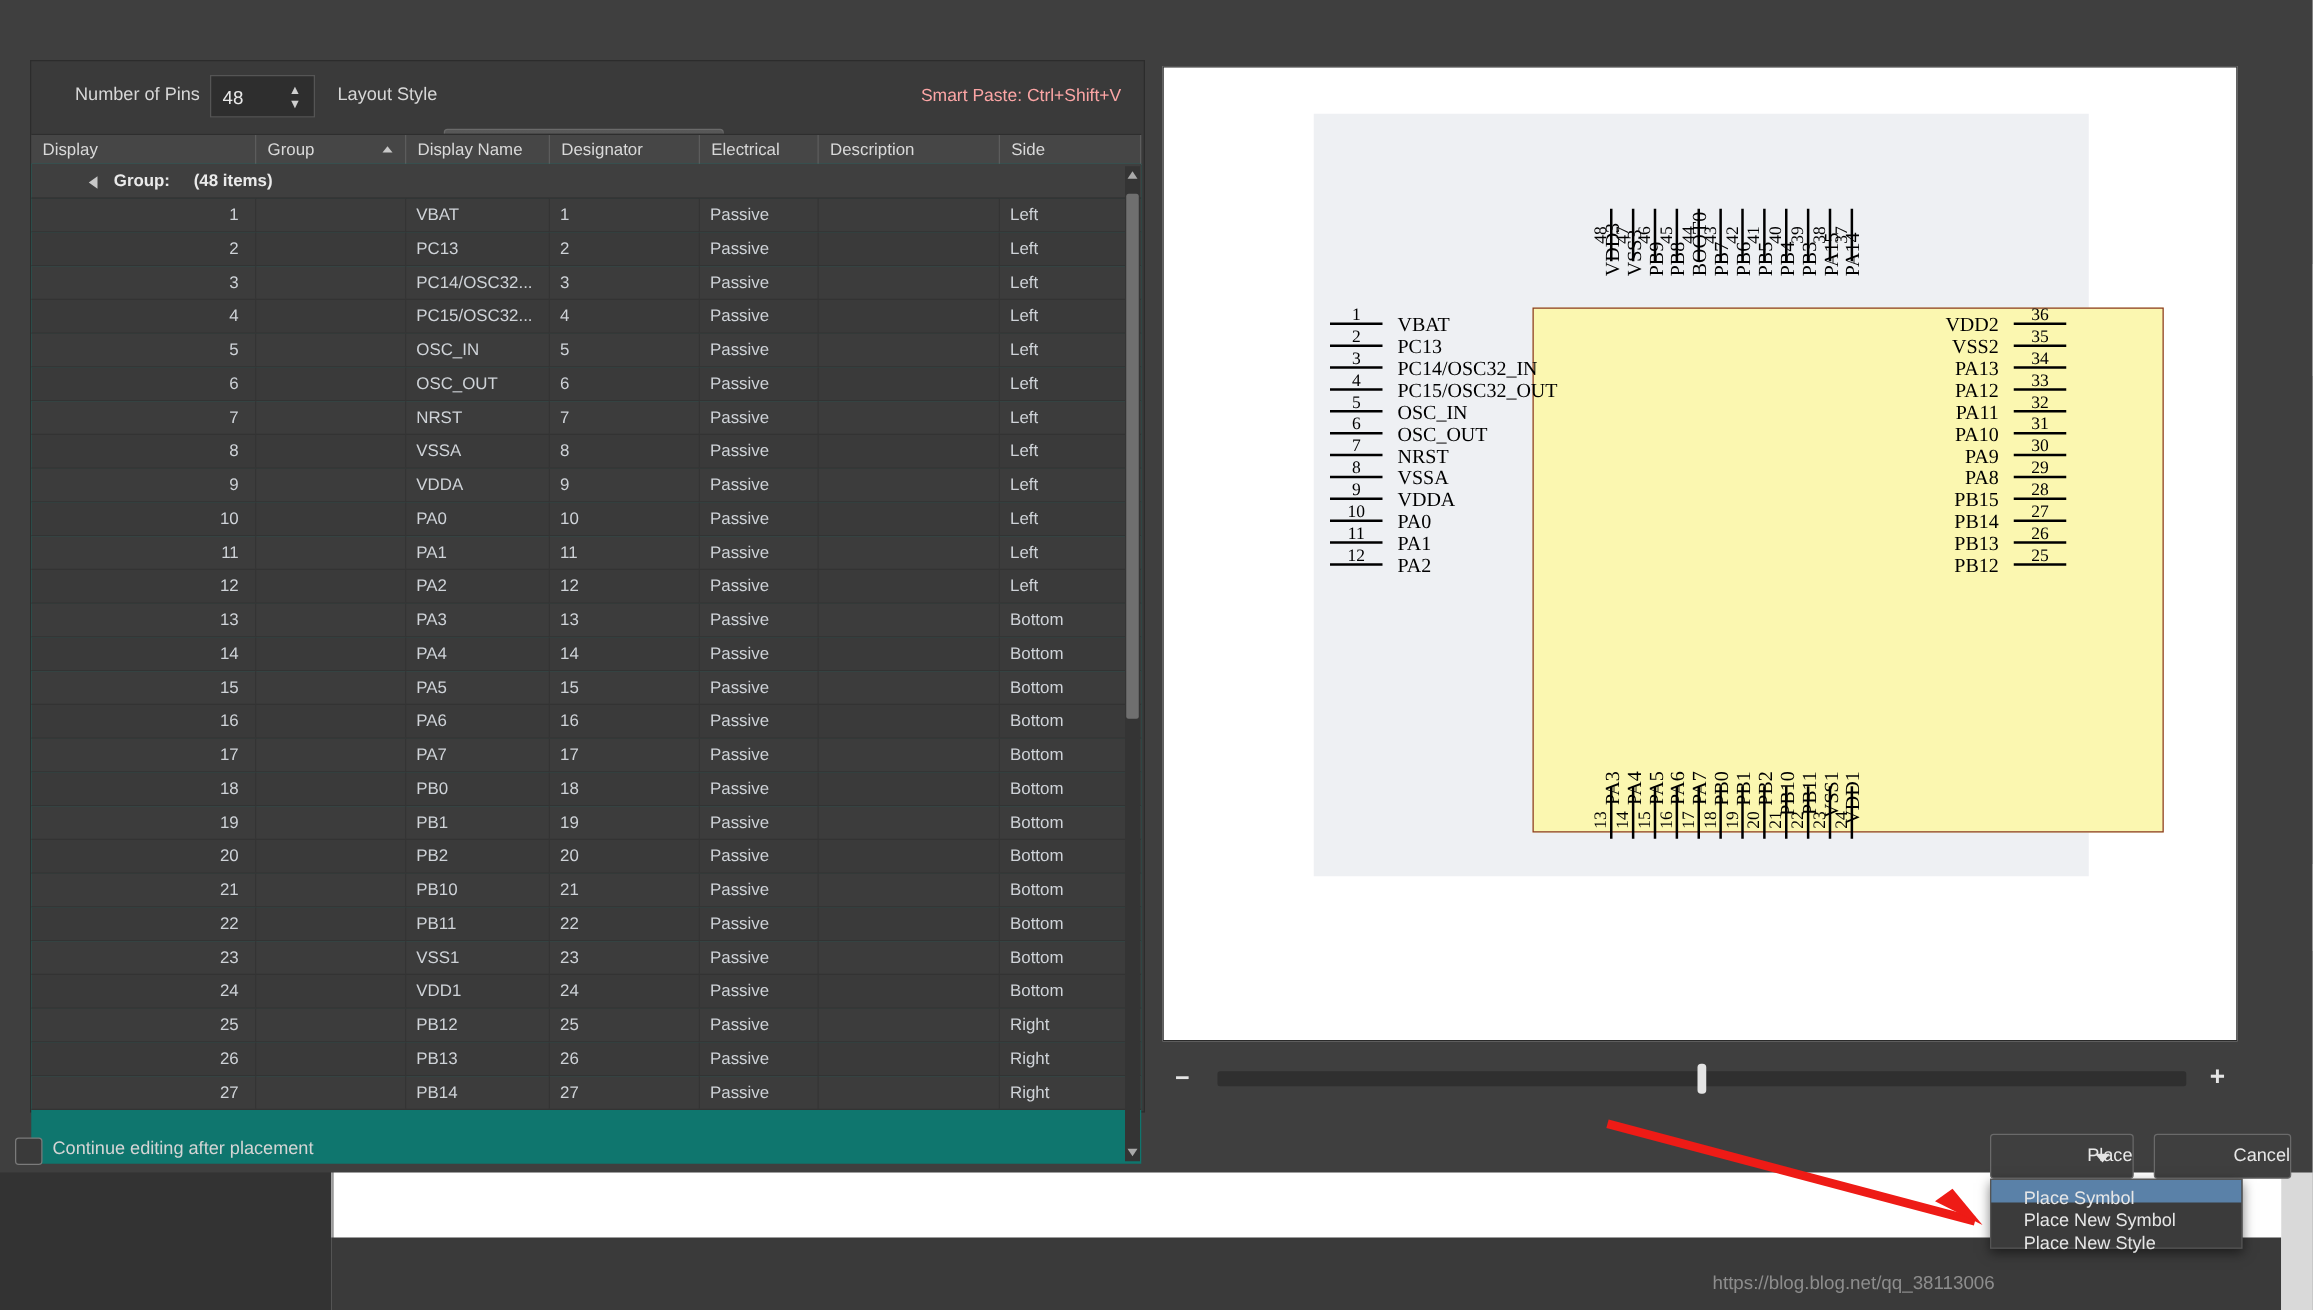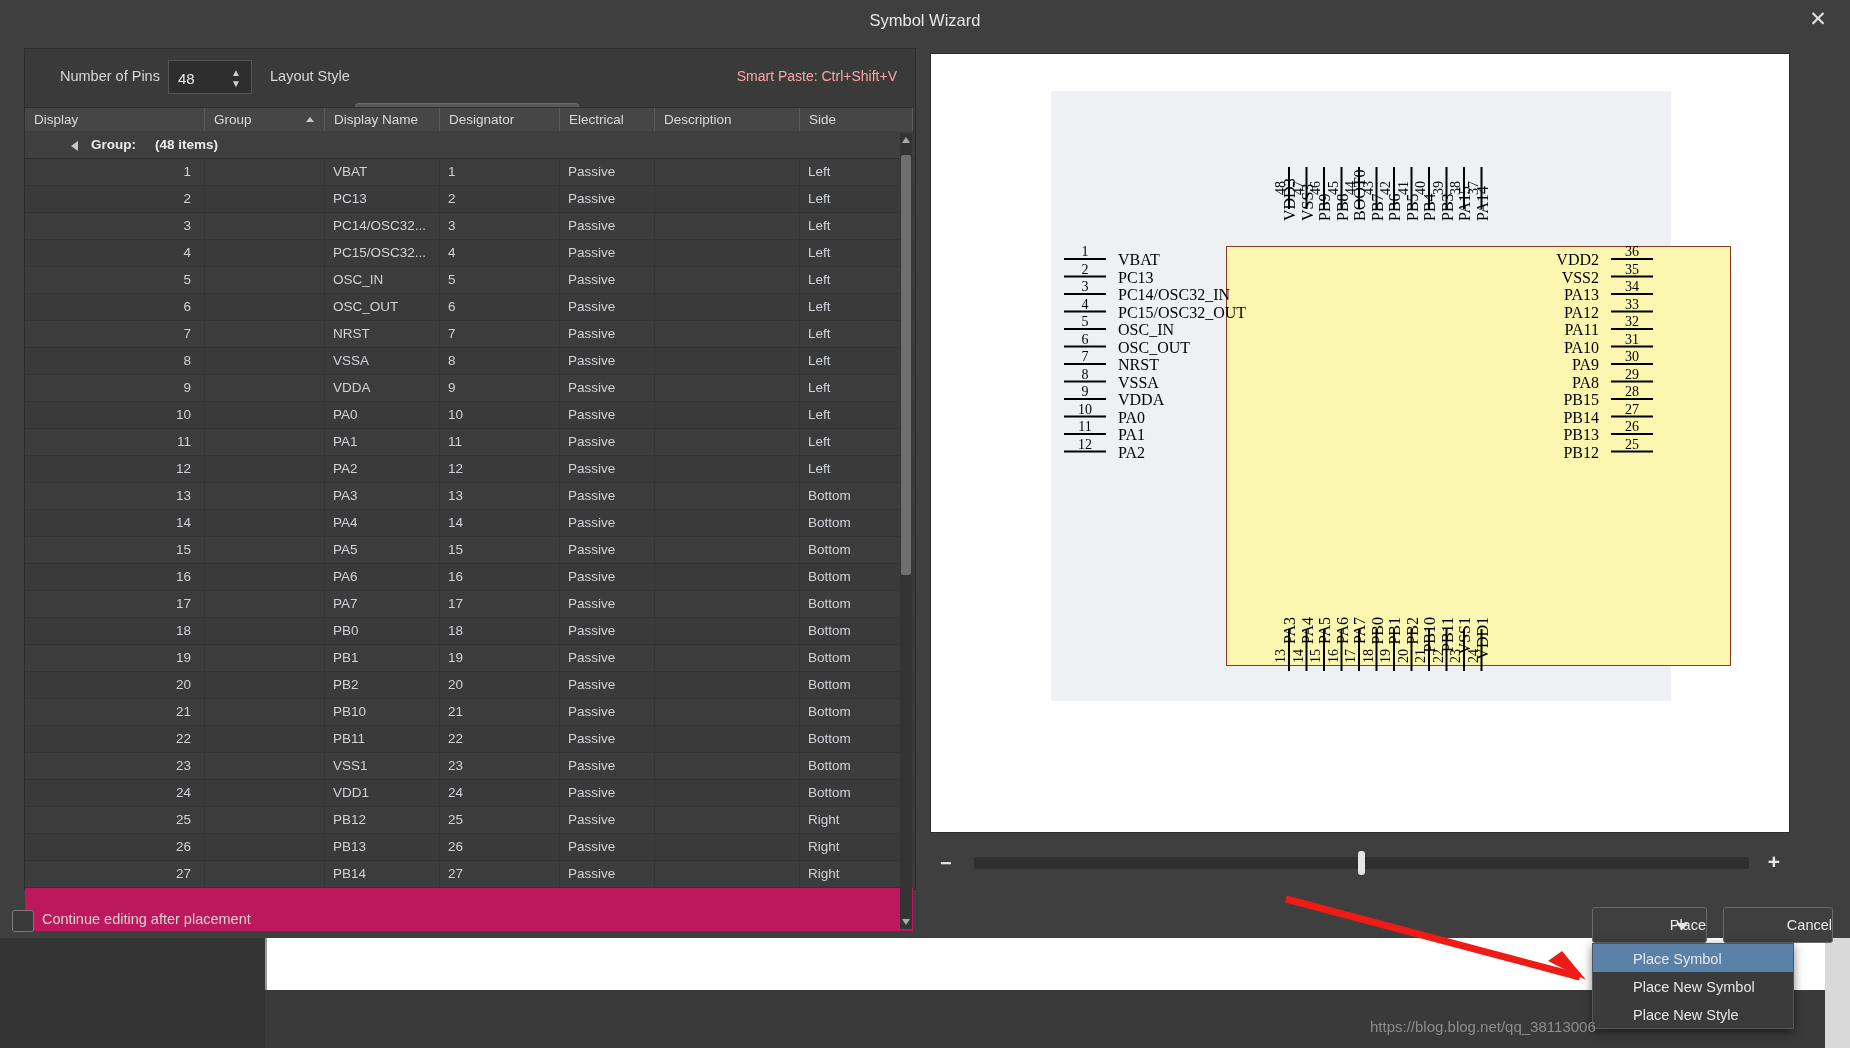--- a/index.html
+++ b/index.html
@@ -46,21 +46,21 @@
          border-right:6px solid transparent;border-top:7px solid #e3e3e3;}
 
   
   .gridhead{position:absolute;left:0;top:58px;width:888px;height:24px;background:#464646;
             border-top:1px solid #2e2e2e;border-bottom:1px solid #2e2e2e;}
   .hc{position:absolute;top:0;height:24px;line-height:24px;color:#d9d9d9;font-size:13.5px;
       border-right:1px solid #5c5c5c;box-sizing:border-box;padding-left:9px;cursor:pointer;}
   .hc .sortarrow{position:absolute;right:10px;top:9px;width:0;height:0;border-left:4px solid transparent;
       border-right:4px solid transparent;border-bottom:5px solid #c9c9c9;}
 
-  .gridbody{position:absolute;left:0;top:82px;width:888px;height:800px;overflow:hidden;background:#be185d;}
+  .gridbody{position:absolute;left:0;top:82px;width:888px;height:800px;overflow:hidden;background:#0f766e;}
   .grouprow{position:relative;height:27px;line-height:27px;background:#3f3f3f;border-bottom:1px solid #2e2e2e;}
   .grouprow .tri{position:absolute;left:46px;top:10px;width:0;height:0;border-top:5px solid transparent;
       border-bottom:5px solid transparent;border-right:7px solid #c8c8c8;}
   .grouprow .gtext{position:absolute;left:66px;color:#eaeaea;font-size:13.5px;font-weight:bold;}
   .grouprow .gcount{position:absolute;left:130px;color:#eaeaea;font-size:13.5px;font-weight:bold;}
 
   .row{position:relative;height:26px;line-height:26px;border-bottom:1px solid #333;}
   .row:nth-child(odd){background:#3c3c3c;}
   .row:nth-child(even){background:#3a3a3a;}
   .cell{position:absolute;top:0;height:26px;color:#cfd3d8;font-size:13.5px;box-sizing:border-box;
@@ -106,21 +106,21 @@
   .btn{position:absolute;height:36px;line-height:34px;background:#3f3f3f;border:1px solid #6a6a6a;
        border-radius:3px;color:#e8e8e8;font-size:14.5px;text-align:right;cursor:pointer;box-sizing:border-box;}
   .btn-place{left:1592px;top:907px;width:115px;}
   .btn-place .pcaret{position:absolute;right:18px;top:15px;width:0;height:0;border-left:6px solid transparent;
        border-right:6px solid transparent;border-top:7px solid #e3e3e3;}
   .btn-cancel{left:1723px;top:907px;width:110px;}
 
   
   .menu{position:absolute;left:1592px;top:943px;width:200px;background:#3b3b3b;border:1px solid #555;
         box-shadow:0 3px 9px rgba(0,0,0,.5);z-index:60;}
-  .mi{height:28px;line-height:31px;color:#e6e6e6;font-size:14.5px;padding-left:40px;cursor:pointer;}
+  .mi{height:18px;line-height:31px;color:#e6e6e6;font-size:14.5px;padding-left:26px;cursor:pointer;}
   .mi.sel{background:#5a81a8;}
 
   
   .arrow{position:absolute;left:1280px;top:895px;width:330px;height:90px;z-index:70;pointer-events:none;}
 
   
   .wm{position:absolute;left:1370px;top:1018px;color:#8d8d8d;font-size:15px;z-index:80;}
 
   .symtext{font-family:"Liberation Serif",serif;}
 </style>
@@ -132,24 +132,20 @@
   <div class="bd-left"></div>
   <div class="bd-panel-edge"></div>
   <div class="bd-strip"></div>
   <div class="bd-right"></div>
   <div class="bd-rtab"></div>
   <div class="bd-rtab2"></div>
 </div>
 
 <div class="dialog">
 
-  <div class="titlebar">
-    <div class="title">Symbol Wizard</div>
-    <div class="close-btn">✕</div>
-  </div>
 
   <div class="leftpane">
 
     <div class="toolrow">
       <div class="lbl lbl-pins">Number of Pins</div>
 
       <div class="spin">
         <input type="text" value="48" style="">
         <div class="arrows">▲<br>▼</div>
       </div>

